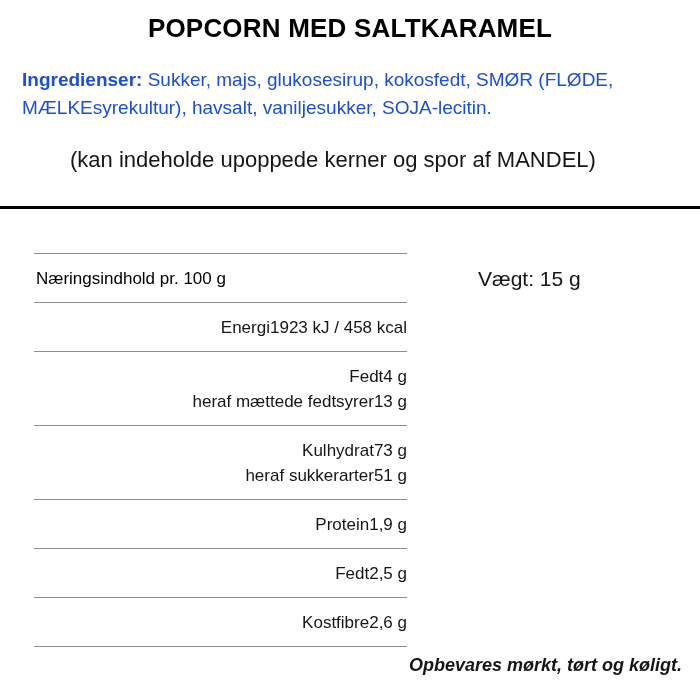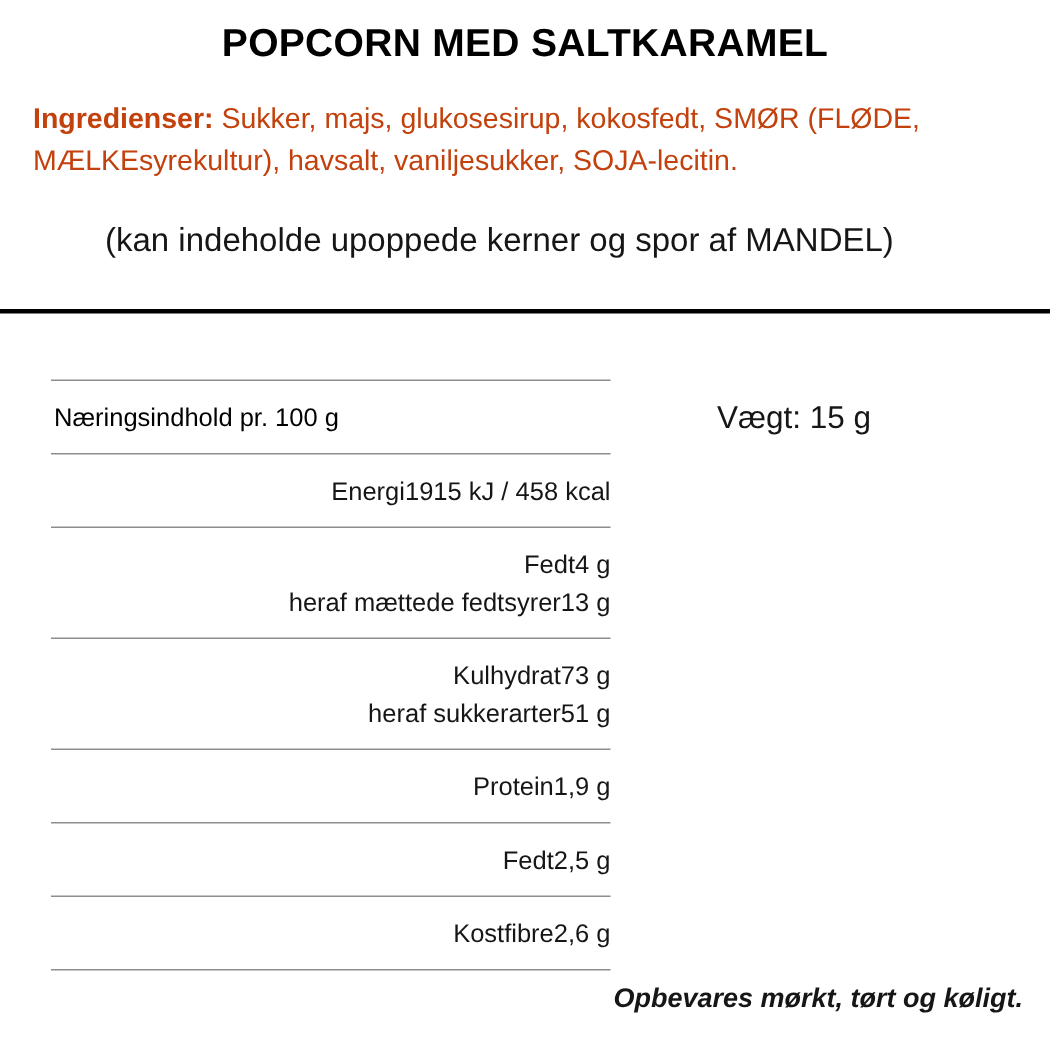--- a/index.html
+++ b/index.html
@@ -39,21 +39,21 @@
   
   .ingredients-block {
     position: absolute;
     left: 22px;
     top: 66px;
     width: 640px;
   }
   .ingredients-line {
     font-size: 19px;
     line-height: 28px;
-    color: #c2410c;
+    color: #1d4ed8;
   }
   .ingredients-label {
     font-weight: bold;
   }
   .allergen-note {
     position: absolute;
     left: 22px;
     top: 146px;
     font-size: 22px;
     line-height: 28px;
@@ -151,21 +151,21 @@
   <div class="heavy-rule"></div>
 
   <div class="nutrition-table">
     <div class="nutri-rule"></div>
     <div class="nutri-header">Næringsindhold pr. 100 g</div>
     <div id="nutri-groups">
         <div class="nutri-rule"></div>
         <div class="nutri-row">
           <div class="nutri-line">
             <span class="nutri-name">Energi</span>
-            <span class="nutri-value">1915 kJ / 458 kcal</span>
+            <span class="nutri-value">1923 kJ / 458 kcal</span>
           </div>
         </div>
         <div class="nutri-rule"></div>
         <div class="nutri-row">
           <div class="nutri-line">
             <span class="nutri-name">Fedt</span>
             <span class="nutri-value">4 g</span>
           </div>
           <div class="nutri-line sub">
             <span class="nutri-name">heraf mættede fedtsyrer</span>

